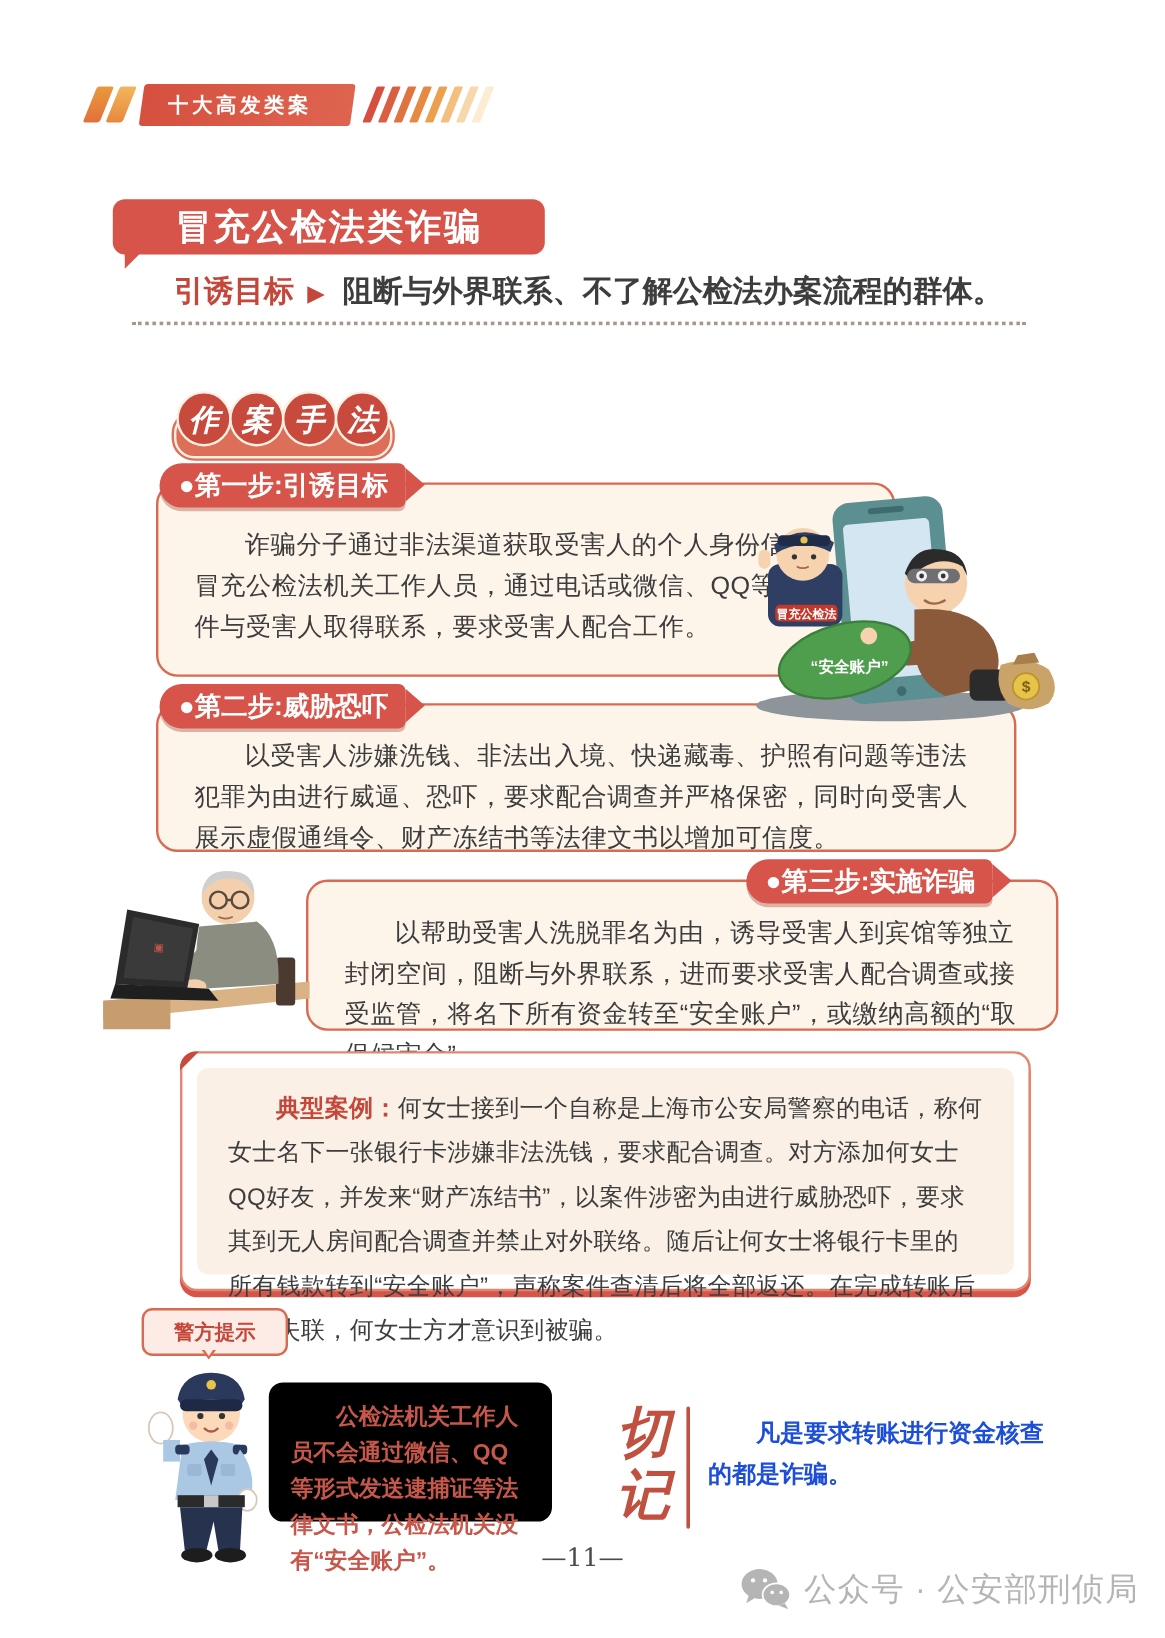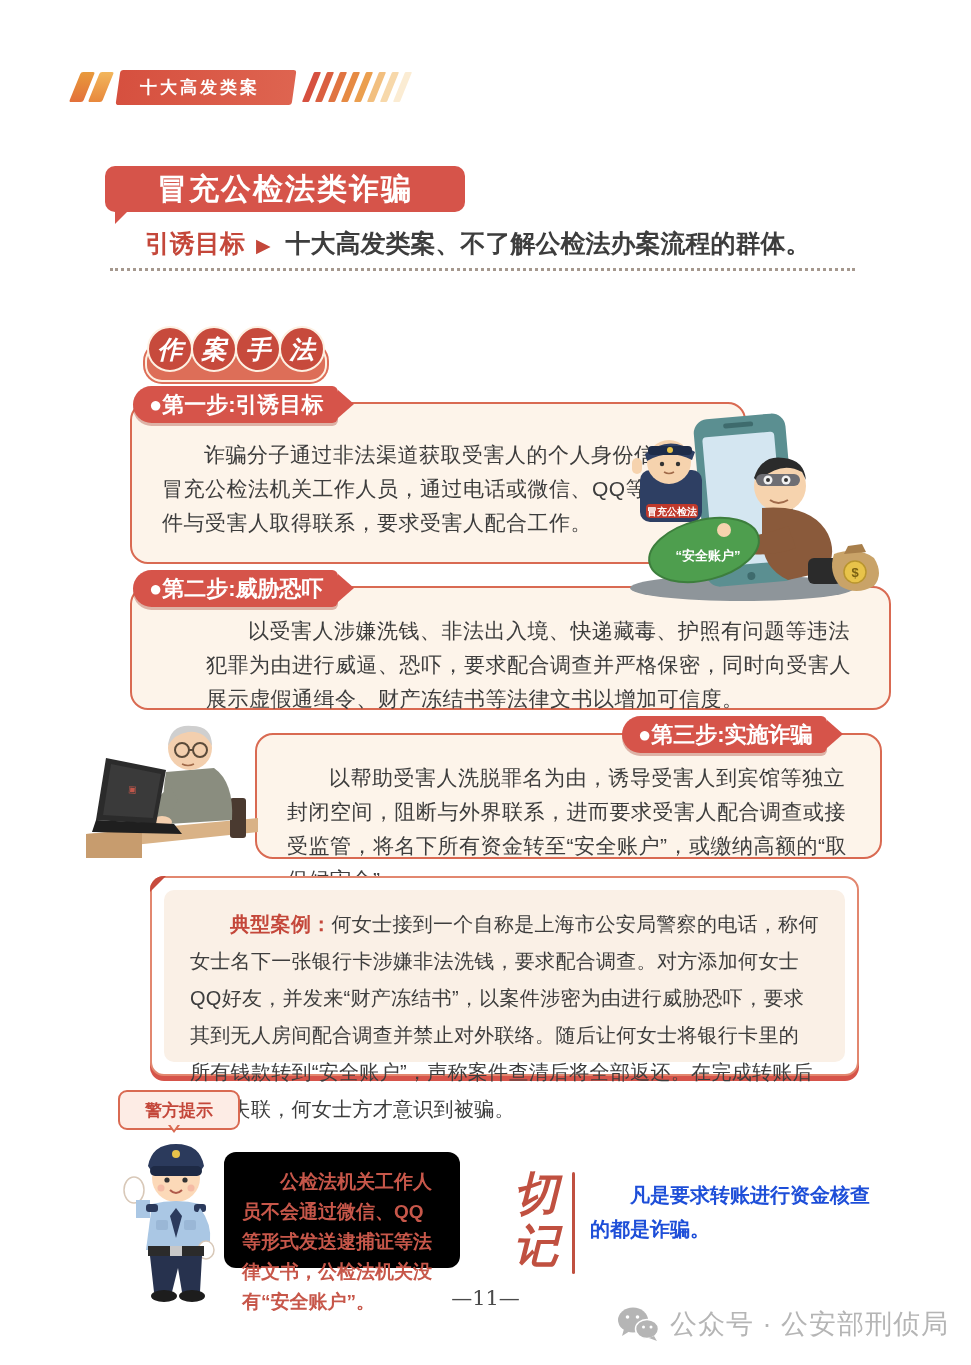--- a/index.html
+++ b/index.html
@@ -25,21 +25,21 @@
   .stripes i:nth-child(1){background:#d6503f;}
   .stripes i:nth-child(2){background:#da5f40;}
   .stripes i:nth-child(3){background:#e07441;}
   .stripes i:nth-child(4){background:#e68a43;}
   .stripes i:nth-child(5){background:#eb9f4f;}
   .stripes i:nth-child(6){background:#f0b468;opacity:.85;}
   .stripes i:nth-child(7){background:#f4c786;opacity:.7;}
   .stripes i:nth-child(8){background:#f8dcae;opacity:.55;}
   
   .title-bubble{
-    position:absolute;left:105px;top:166px;width:360px;height:46px;
+    position:absolute;left:94px;top:166px;width:360px;height:46px;
     background:#d6544a;border-radius:10px;display:flex;align-items:center;justify-content:center;
     color:#fff;font-size:30px;font-weight:bold;letter-spacing:2px;
   }
   .title-bubble:after{
     content:"";position:absolute;left:10px;bottom:-12px;
     border:10px solid transparent;border-top-color:#d6544a;border-left-color:#d6544a;
   }
   
   .vulnerable{position:absolute;left:145px;top:226px;width:740px;font-size:25px;font-weight:bold;line-height:34px;}
   .vl-label{color:#c4473a;}
@@ -65,21 +65,21 @@
   
   .step-box{
     position:absolute;background:#fdf4ea;border:2px solid #d96a52;border-radius:18px;
   }
   .step-text{
     margin:0;padding:26px 30px 16px 30px;font-size:21px;line-height:34px;
     color:#3d3d3d;text-indent:2em;letter-spacing:.5px;
   }
   .step1{left:130px;top:402px;width:612px;height:158px;}
   .step1 .step-text{padding-top:34px;}
-  .step2{left:130px;top:586px;width:713px;height:120px;padding-left:44px;}
+  .step2{left:130px;top:586px;width:713px;height:120px;}
   .step3{left:255px;top:733px;width:623px;height:122px;}
   .step-pill{
     position:absolute;height:37px;background:#d6544a;border-radius:19px 6px 6px 19px;
     display:flex;align-items:center;color:#fff;font-size:22px;font-weight:bold;
     padding:0 14px 0 16px;box-shadow:0 3px 0 rgba(160,55,40,.35);z-index:5;
   }
   .step-pill:after{
     content:"";position:absolute;right:-16px;top:4px;
     border:14px solid transparent;border-left:16px solid #d6544a;border-right-width:0;
   }
@@ -179,21 +179,21 @@
     </div>
   </header>
 
   <div class="title-bubble">
     <span>冒充公检法类诈骗</span>
   </div>
 
   <div class="vulnerable">
     <span class="vl-label">引诱目标</span>
     <span class="vl-arrow">▶</span>
-    <span class="vl-text">十大高发类案、不了解公检法办案流程的群体。</span>
+    <span class="vl-text">阻断与外界联系、不了解公检法办案流程的群体。</span>
   </div>
   <div class="dotted"></div>
 
   <div class="method-badge">
     <div class="mb-base"></div>
     <span class="mb-circle">
         <i>作</i>
       </span>
     <span class="mb-circle">
         <i>案</i>

